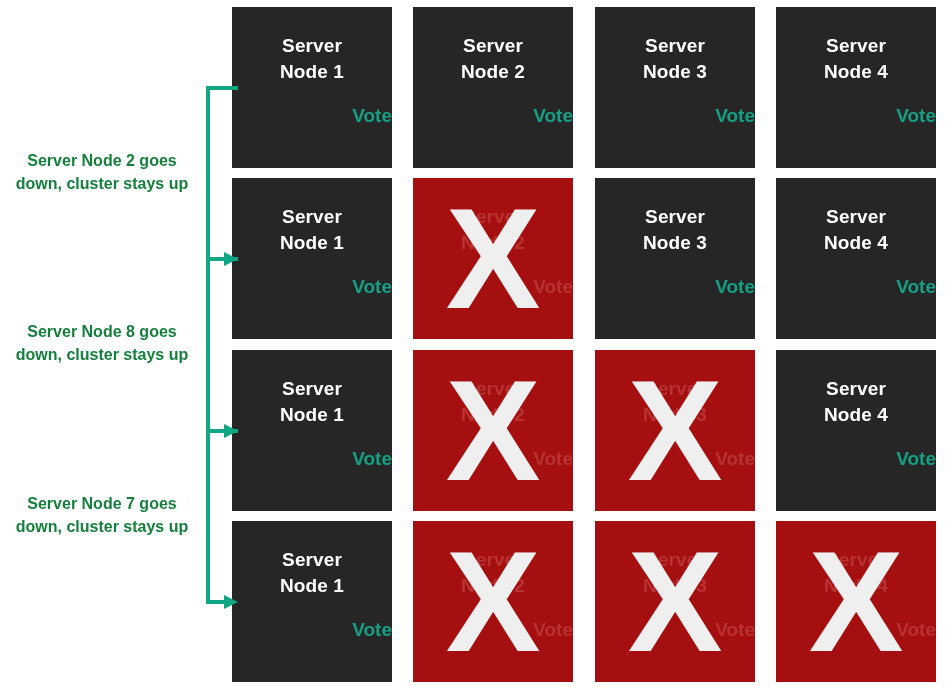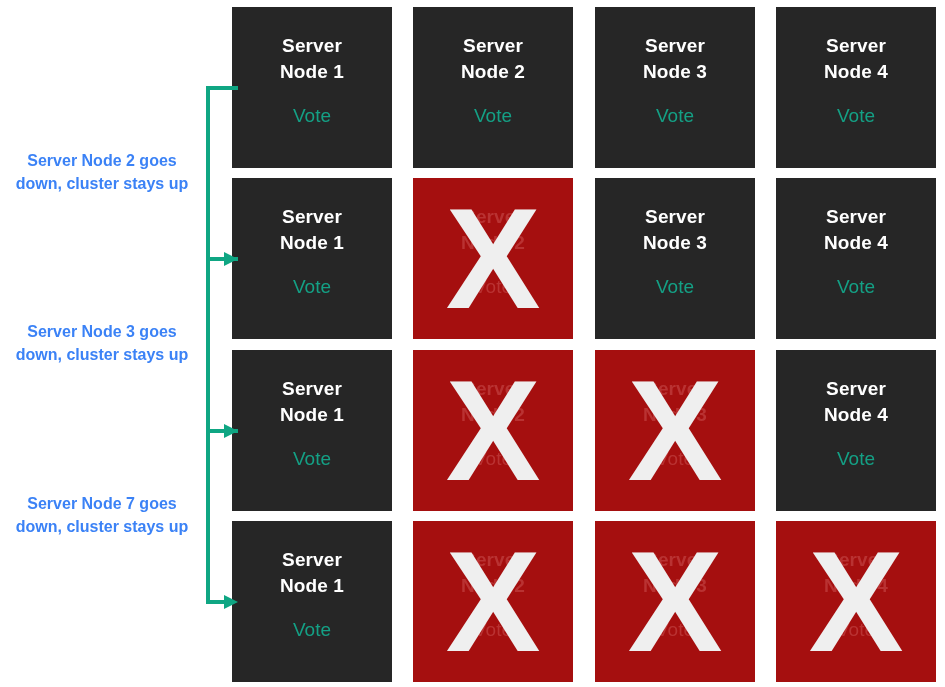--- a/index.html
+++ b/index.html
@@ -40,23 +40,23 @@
     white-space: pre-line;
   }
   .node.up .node-title   { color: #ffffff; }
   .node.down .node-title { color: #B93232; }
 
   .node-vote {
     position: absolute;
     left: 0;
     right: 0;
     top: 96px;
-    text-align: center;
+    text-align: right;
     font-size: 19px;
-    font-weight: normal;
+    font-weight: bold;
     line-height: 26px;
   }
   .node.up .node-vote   { color: #14A085; }
   .node.down .node-vote { color: #B93232; }
 
   .node-x {
     position: absolute;
     left: 0;
     right: 0;
     top: 50%;
@@ -74,21 +74,21 @@
     position: absolute;
     pointer-events: none;
   }
   .connector svg { display: block; }
 
   
   .caption {
     position: absolute;
     width: 200px;
     text-align: center;
-    color: #3b82f6;
+    color: #15803d;
     font-size: 16px;
     font-weight: bold;
     line-height: 23px;
     white-space: pre-line;
   }
 </style>
 </head>
 <body>
 
 <div id="canvas">
@@ -185,21 +185,21 @@
       </svg>
     </div>
     <div class="caption" style="left: 2px; top: 149px;">Server Node 2 goes
 down, cluster stays up</div>
     <div class="connector" style="left: 201px; top: 253px;">
       <svg width="37" height="186" viewBox="0 0 37 186">
         <path d="M 37 6 L 7 6 L 7 178 L 25 178" fill="none" stroke="#0FA683" stroke-width="4"></path>
         <polygon points="23,171 37,178 23,185" fill="#0FA683"></polygon>
       </svg>
     </div>
-    <div class="caption" style="left: 2px; top: 320px;">Server Node 3 goes
+    <div class="caption" style="left: 2px; top: 320px;">Server Node 8 goes
 down, cluster stays up</div>
     <div class="connector" style="left: 201px; top: 425px;">
       <svg width="37" height="185" viewBox="0 0 37 185">
         <path d="M 37 6 L 7 6 L 7 177 L 25 177" fill="none" stroke="#0FA683" stroke-width="4"></path>
         <polygon points="23,170 37,177 23,184" fill="#0FA683"></polygon>
       </svg>
     </div>
     <div class="caption" style="left: 2px; top: 492px;">Server Node 7 goes
 down, cluster stays up</div>
   </div>

